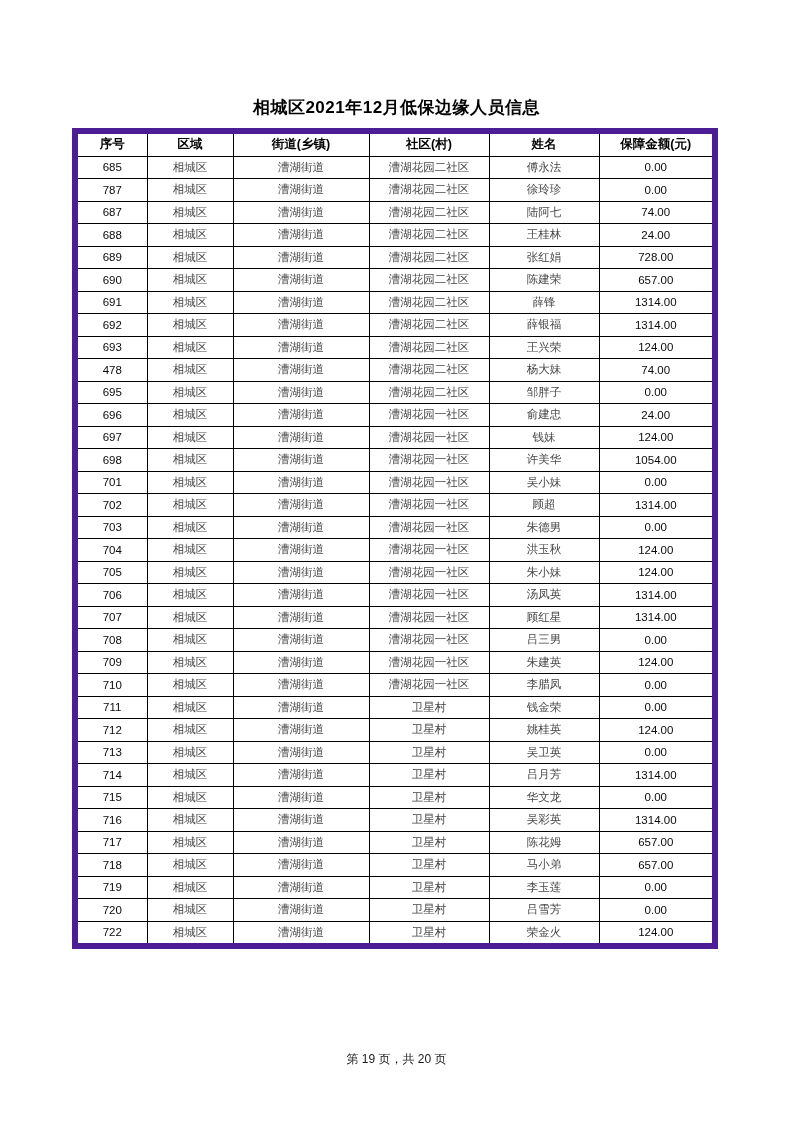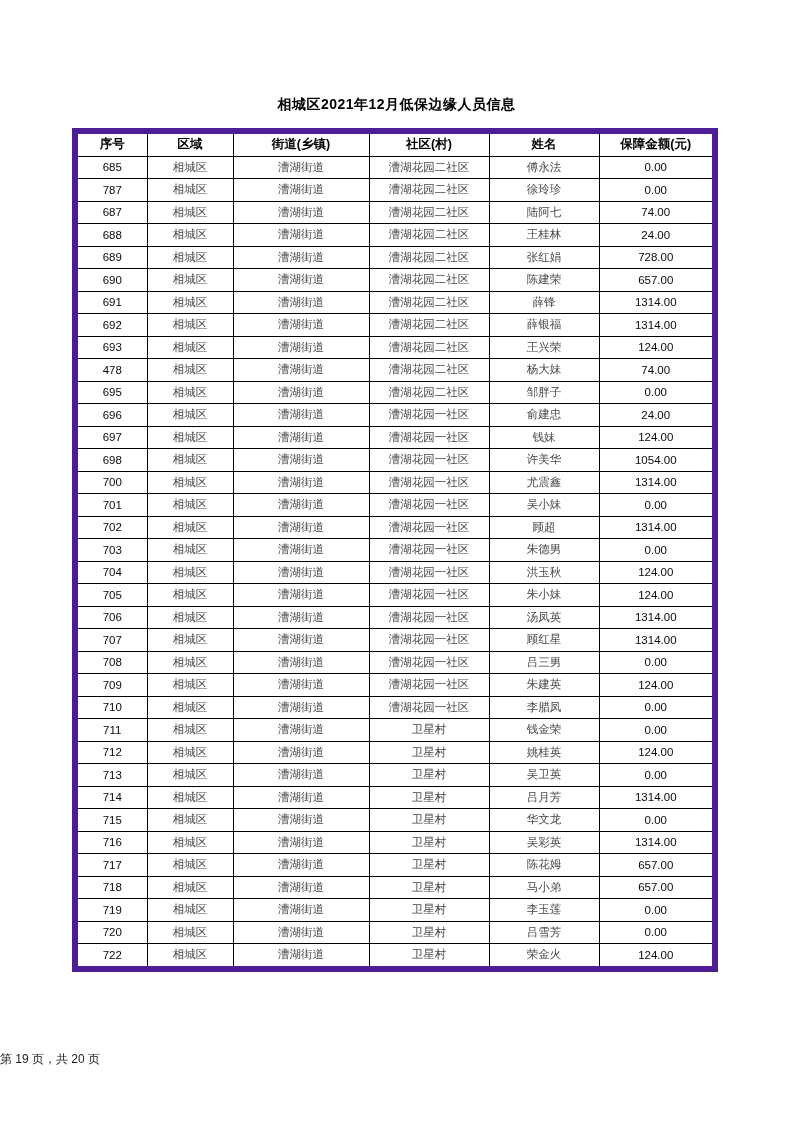--- a/index.html
+++ b/index.html
@@ -13,21 +13,21 @@
     position: relative;
     font-family: "Liberation Sans", "DejaVu Sans", sans-serif;
     color: #000000;
   }
   .page-title {
     position: absolute;
     top: 96px;
     left: 0;
     width: 793px;
     text-align: center;
-    font-size: 14px;
+    font-size: 17px;
     font-weight: bold;
     color: #000000;
     letter-spacing: 0.5px;
   }
   table.data-table {
     position: absolute;
     top: 128px;
     left: 72px;
     width: 640px;
     border-collapse: collapse;
@@ -58,21 +58,21 @@
   }
   td.c-num {
     color: #0a0a0a;
     font-size: 11.5px;
   }
   .page-footer {
     position: absolute;
     top: 1051px;
     left: 0;
     width: 793px;
-    text-align: left;
+    text-align: center;
     font-size: 12px;
     color: #1a1a1a;
   }
 </style>
 </head>
 <body>
 
 <div>
 
   <div class="page-title">相城区2021年12月低保边缘人员信息</div>
@@ -203,28 +203,20 @@
   </tr>
         <tr>
     <td class="c-num">698</td>
     <td class="c-cn">相城区</td>
     <td class="c-cn">漕湖街道</td>
     <td class="c-cn">漕湖花园一社区</td>
     <td class="c-cn">许美华</td>
     <td class="c-num">1054.00</td>
   </tr>
         <tr>
-    <td class="c-num">700</td>
-    <td class="c-cn">相城区</td>
-    <td class="c-cn">漕湖街道</td>
-    <td class="c-cn">漕湖花园一社区</td>
-    <td class="c-cn">尤震鑫</td>
-    <td class="c-num">1314.00</td>
-  </tr>
-        <tr>
     <td class="c-num">701</td>
     <td class="c-cn">相城区</td>
     <td class="c-cn">漕湖街道</td>
     <td class="c-cn">漕湖花园一社区</td>
     <td class="c-cn">吴小妹</td>
     <td class="c-num">0.00</td>
   </tr>
         <tr>
     <td class="c-num">702</td>
     <td class="c-cn">相城区</td>

